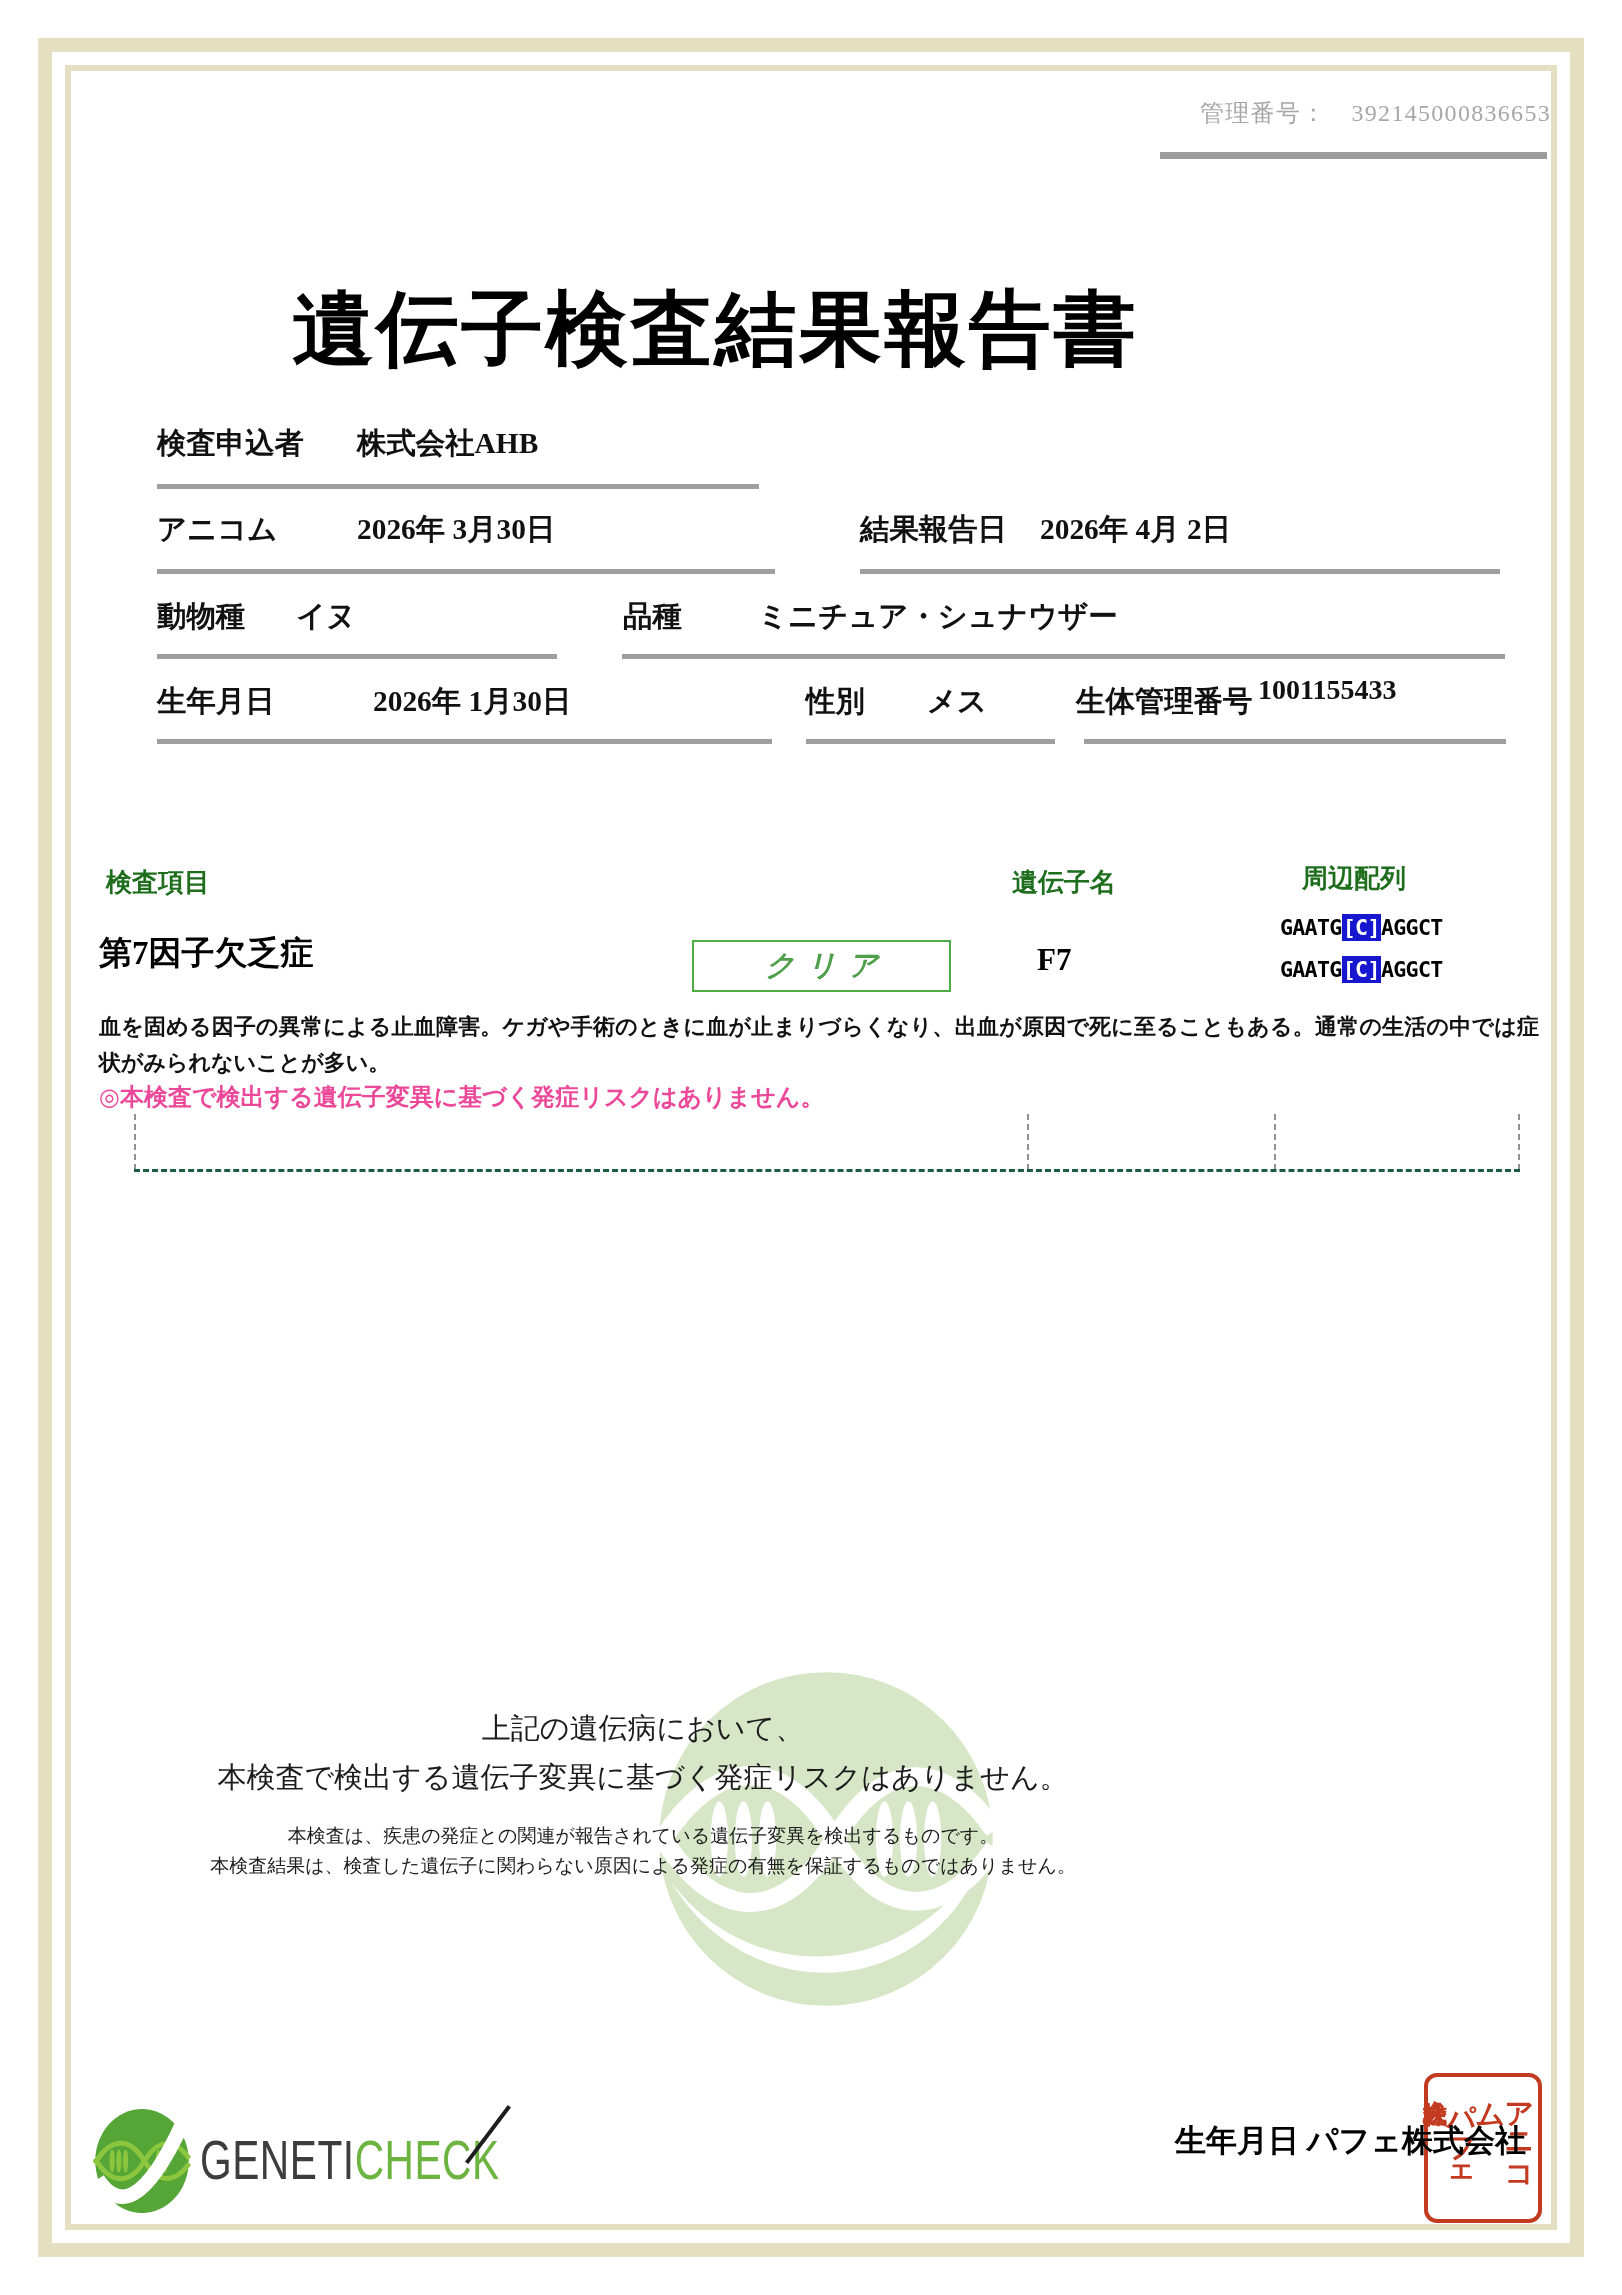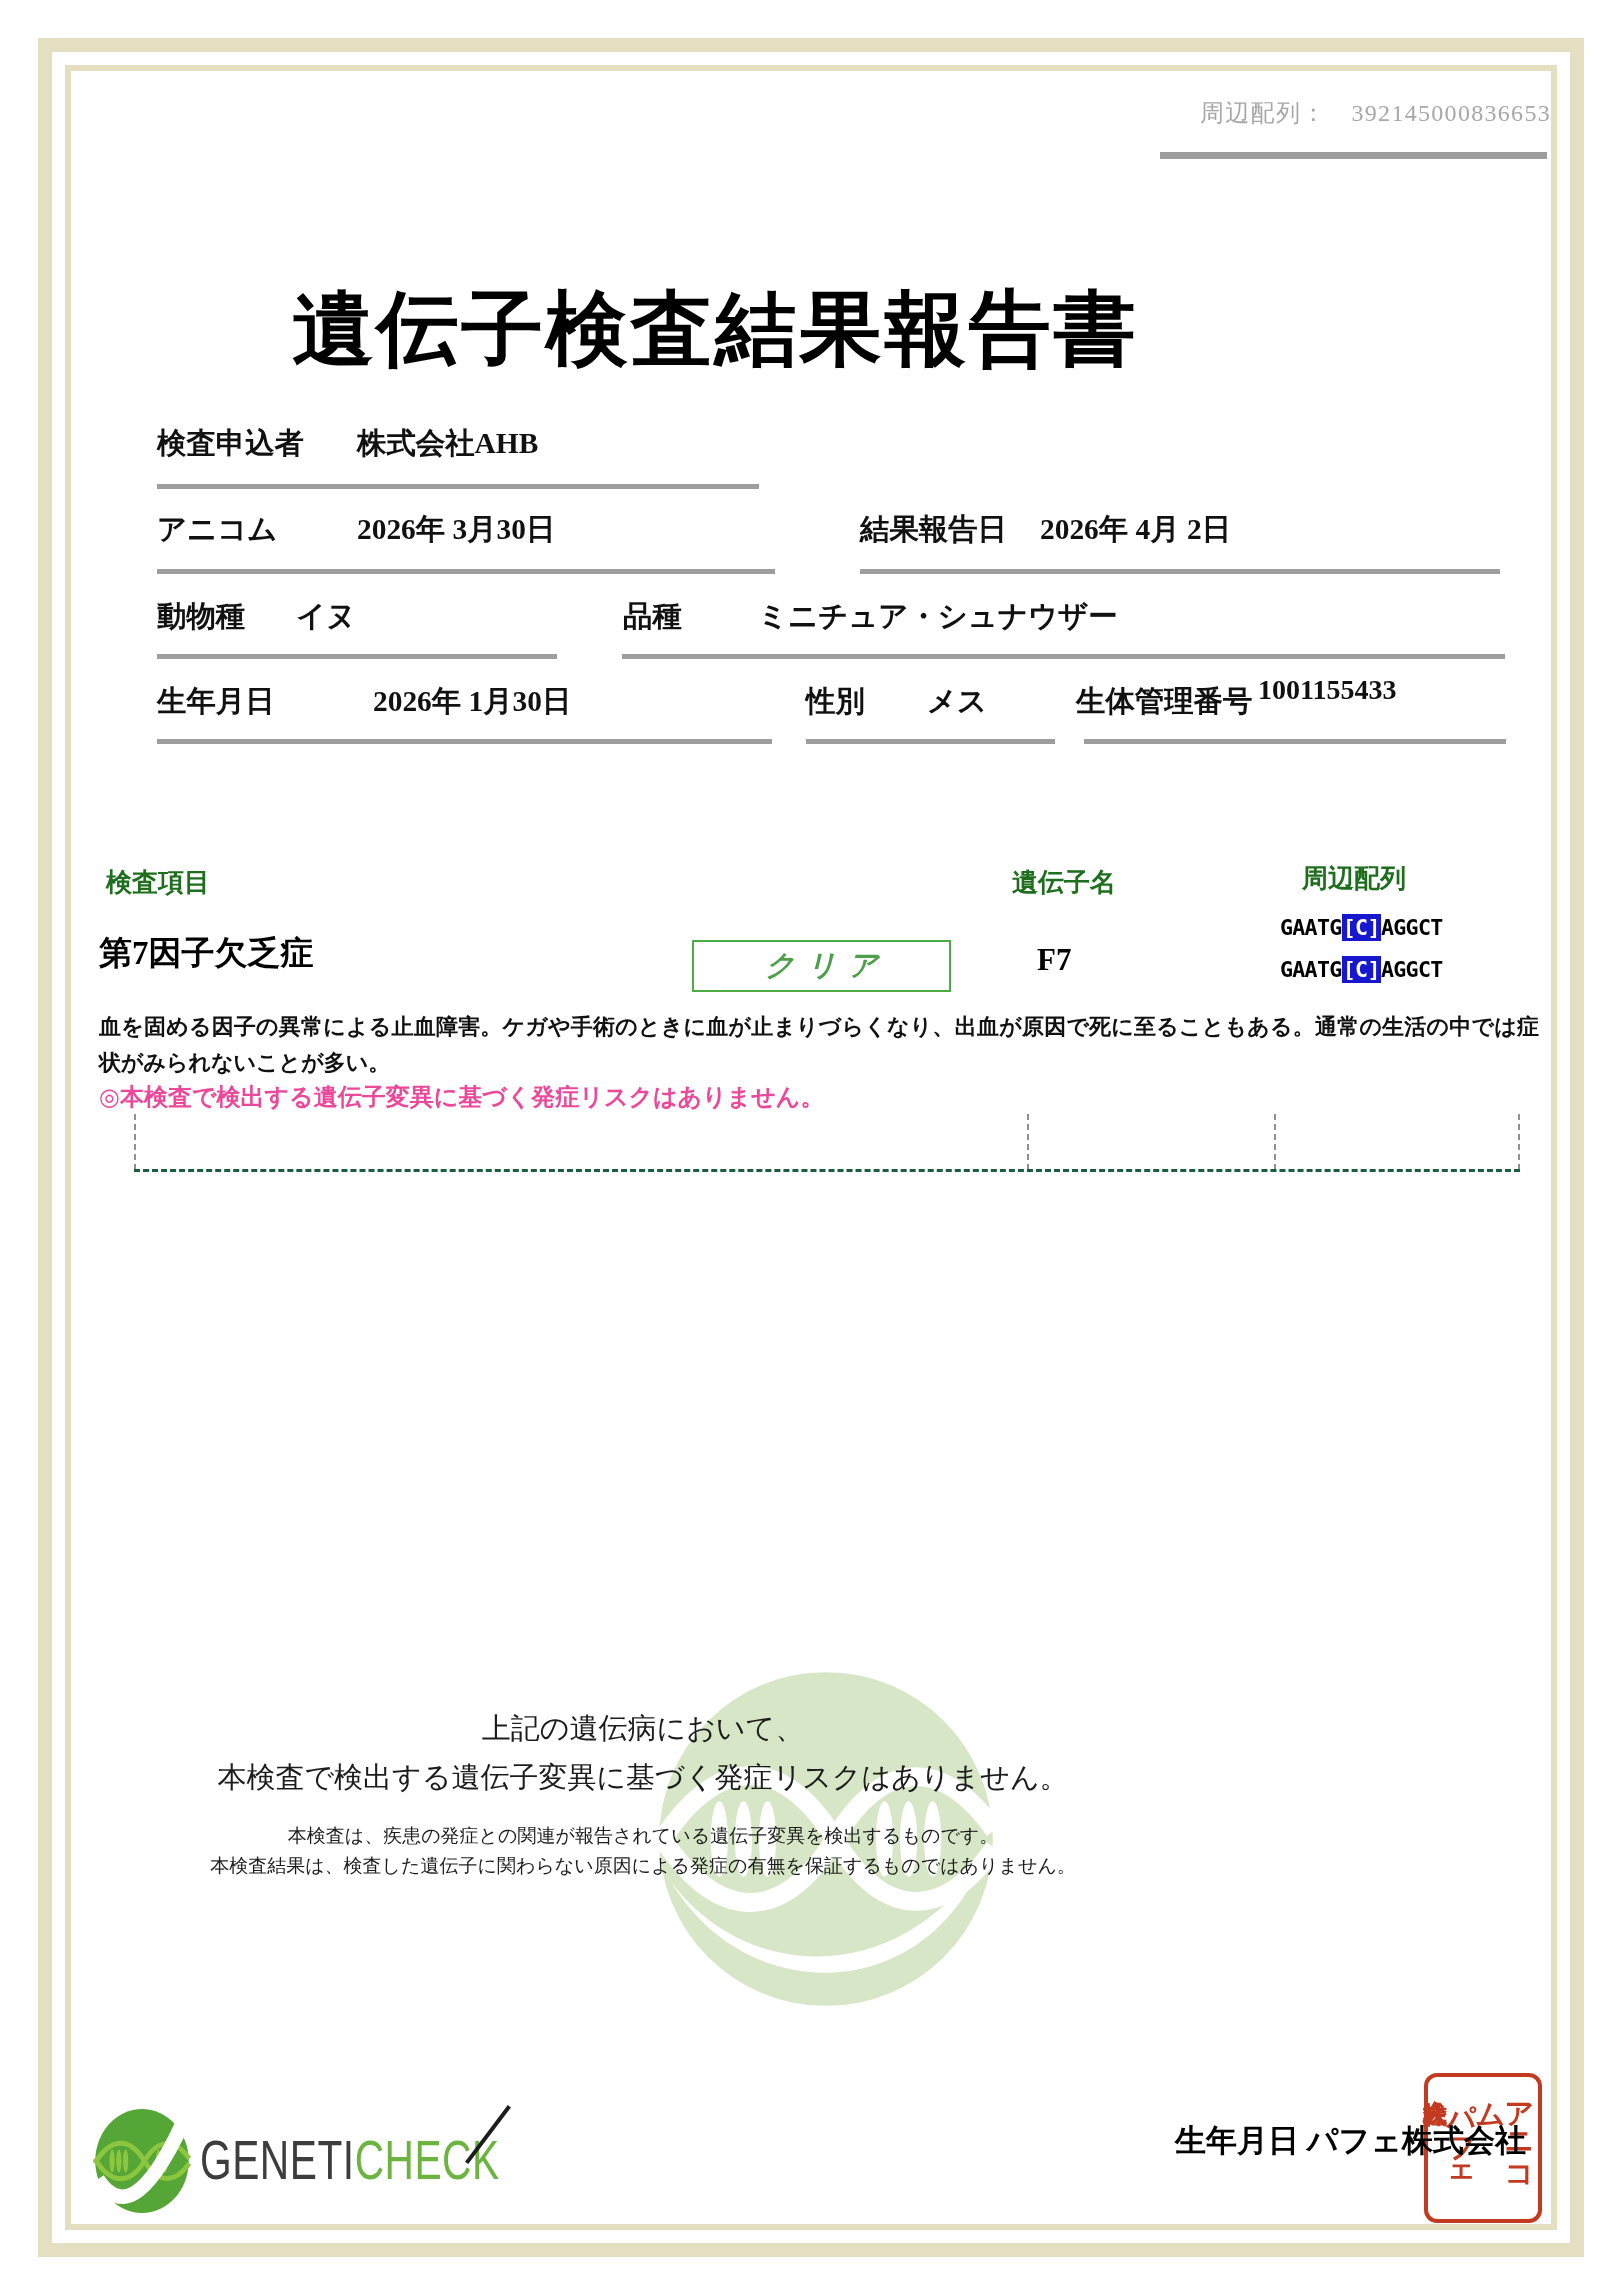--- a/index.html
+++ b/index.html
@@ -101,21 +101,21 @@
     <ellipse cx="38" cy="100" rx="5" ry="22" fill="#ffffff"></ellipse>
     <ellipse cx="52" cy="100" rx="5" ry="22" fill="#ffffff"></ellipse>
     <ellipse cx="66" cy="100" rx="5" ry="22" fill="#ffffff"></ellipse>
     <ellipse cx="134" cy="100" rx="5" ry="22" fill="#ffffff"></ellipse>
     <ellipse cx="148" cy="100" rx="5" ry="22" fill="#ffffff"></ellipse>
     <ellipse cx="162" cy="100" rx="5" ry="22" fill="#ffffff"></ellipse>
     <path d="M 10,125 C 55,185 145,185 192,110 C 160,195 55,200 10,125 Z" fill="#ffffff"></path>
   </svg>
 
   <div class="mgmt">
-    <span>周辺配列：</span><span class="num">392145000836653</span>
+    <span>管理番号：</span><span class="num">392145000836653</span>
   </div>
   <div class="mgmt-underline"></div>
 
   <h1 class="title">遺伝子検査結果報告書</h1>
 
   <span class="lab applicant-label">検査申込者</span>
   <span class="val applicant-value">株式会社AHB</span>
   <div class="bar bar-applicant"></div>
 
   <span class="lab applydate-label">アニコム</span>

